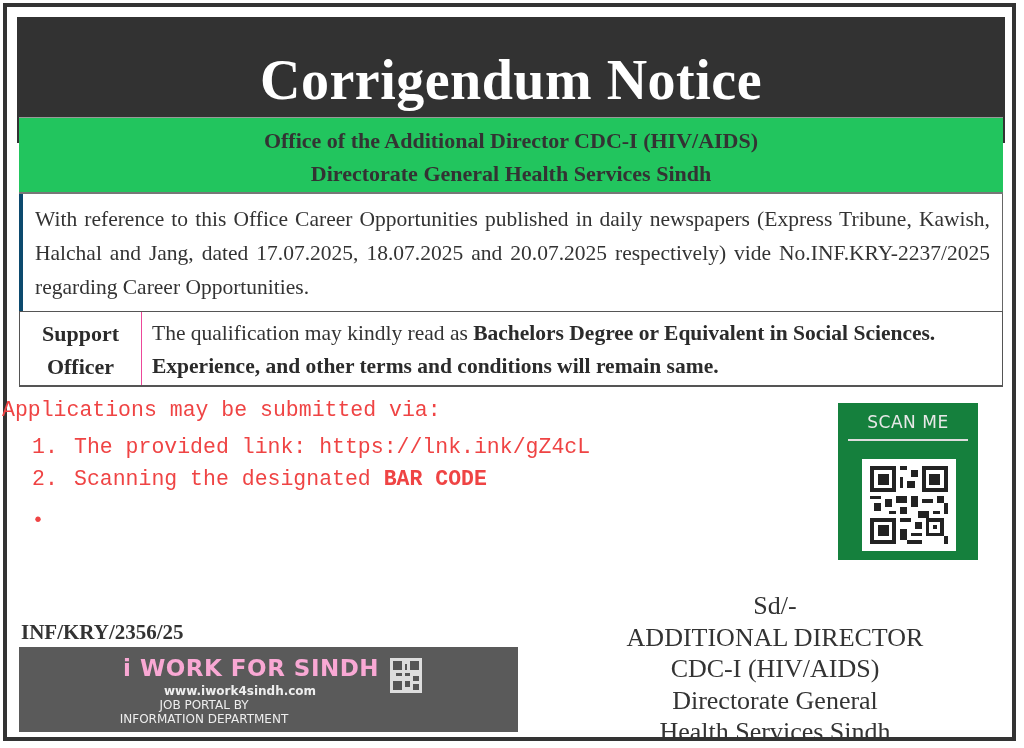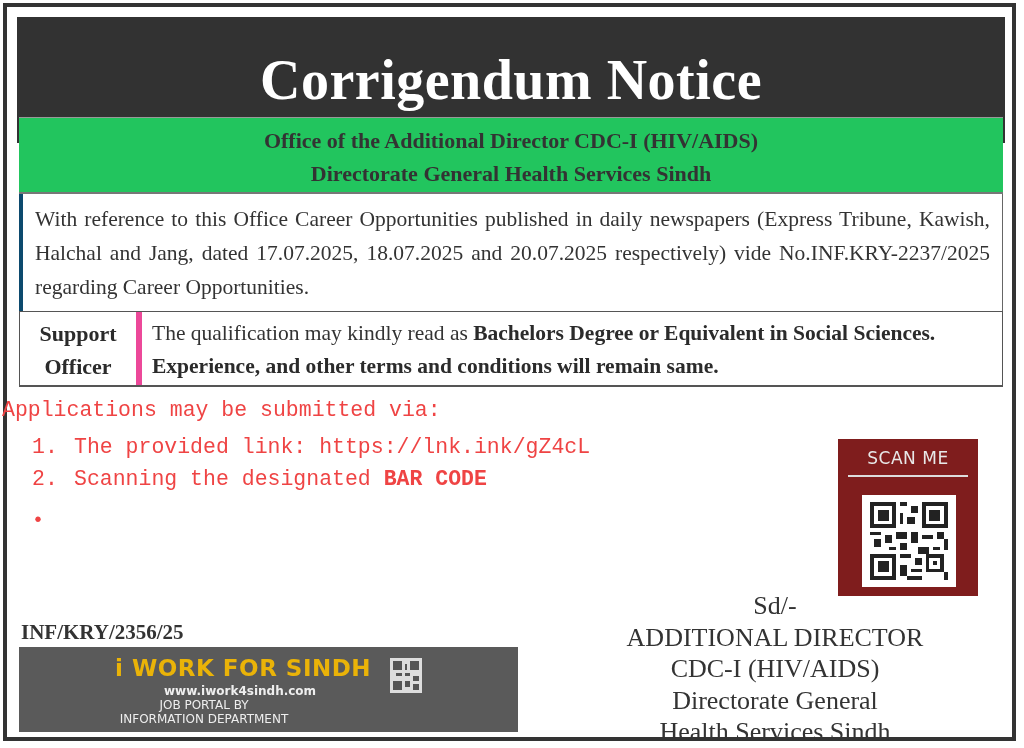--- a/index.html
+++ b/index.html
@@ -5,37 +5,37 @@
   html, body { margin:0; padding:0; background:#fff; }
   body { width:1024px; height:748px; position:relative; overflow:hidden; font-family:"Liberation Serif", "DejaVu Serif", serif; color:#2b2b2b; }
   .frame { position:absolute; left:3px; top:3px; width:1013px; height:738px; border:4px solid #333; box-sizing:border-box; background:#fff; }
   .title-bar { position:absolute; left:17px; top:17px; width:988px; height:126px; background:#323232; display:flex; align-items:center; justify-content:center; }
   .title-bar h1 { margin:0; color:#fff; font-size:56px; font-weight:bold; letter-spacing:0.5px; font-family:"Liberation Serif", serif; }
   .office-bar { position:absolute; left:19px; top:117px; width:984px; height:77px; background:#22c55e; border-top:1px solid #999; border-bottom:2px solid #777; box-sizing:border-box; text-align:center; }
   .office-bar div { font-size:22px; font-weight:bold; color:#333; line-height:33px; }
   .office-bar .l1 { margin-top:6px; }
   .ref-box { position:absolute; left:19px; top:194px; width:984px; height:117px; border-left:4px solid #0c4a6e; border-right:1px solid #666; box-sizing:border-box; padding:8px 12px 0 12px; font-size:21.5px; line-height:34px; text-align:justify; color:#333; }
   .post-row { position:absolute; left:19px; top:311px; width:984px; height:76px; border:1px solid #555; border-width:1px 1px 2px 1px; box-sizing:border-box; display:flex; }
-  .post-name { width:122px; border-right:6px solid #ec4899; font-weight:bold; font-size:22px; line-height:33px; text-align:center; padding-top:5px; box-sizing:border-box; }
+  .post-name { width:122px; border-right:1px solid #ec4899; font-weight:bold; font-size:22px; line-height:33px; text-align:center; padding-top:5px; box-sizing:border-box; }
   .post-desc { flex:1; font-size:21.5px; line-height:33px; padding:5px 0 12px 10px; box-sizing:border-box; color:#333; }
   .post-desc b { color:#2b2b2b; }
   .apply { position:absolute; left:2px; top:395px; width:780px; font-size:21.5px; color:#ef4444;font-family:Liberation Mono, monospace; }
   .apply .lead { line-height:30px; }
   .apply ol { list-style:none; margin:6px 0 0 0; padding:0; }
   .apply li { display:flex; line-height:32px; }
   .apply li .num { width:72px; padding-left:30px; box-sizing:border-box; }
   .apply .bullet { display:flex; margin-top:10px; line-height:32px; }
   .apply .bullet .num { width:72px; padding-left:30px; box-sizing:border-box; font-size:20px; }
-  .qr-box { position:absolute; left:838px; top:403px; width:140px; height:157px; background:#7f1d1d;margin-top:36px; }
+  .qr-box { position:absolute; left:838px; top:403px; width:140px; height:157px; background:#15803d; }
   .qr-box .scan { color:#e8e8e8; font-family:"DejaVu Sans", sans-serif; font-size:17px; text-align:center; margin-top:9px; letter-spacing:0.5px; }
   .qr-box .rule { height:2px; background:#ddd; margin:7px 10px 0 10px; }
   .qr-box .qr { position:absolute; left:24px; top:56px; width:94px; height:92px; background:#fff; }
   .ref-no { position:absolute; left:21px; top:620px; font-size:21px; font-weight:bold; color:#333; }
   .iwork { position:absolute; left:19px; top:647px; width:499px; height:85px; background:#5a5a5a; color:#eee; font-family:"DejaVu Sans", sans-serif; }
-  .iwork .brand { position:absolute; left:96px; top:8px; font-size:23px; font-weight:bold; color:#eab308; letter-spacing:0.5px; }
+  .iwork .brand { position:absolute; left:104px; top:8px; font-size:23px; font-weight:bold; color:#f9a8d4; letter-spacing:0.5px; }
   .iwork .url { position:absolute; left:145px; top:37px; font-size:12px; font-weight:bold; }
   .iwork .portal1 { position:absolute; left:0; width:370px; text-align:center; top:51px; font-size:12px; }
   .iwork .portal2 { position:absolute; left:0; width:370px; text-align:center; top:65px; font-size:12px; }
   .iwork .mini-qr { position:absolute; left:371px; top:11px; width:32px; height:35px; }
   .sign { position:absolute; left:580px; top:590px; width:390px; text-align:center; font-weight:normal; color:#333; font-family:"Liberation Serif", serif; font-size:26px; line-height:31.5px; }
 </style>
 </head>
 <body>
 
 <div class="frame"></div>

